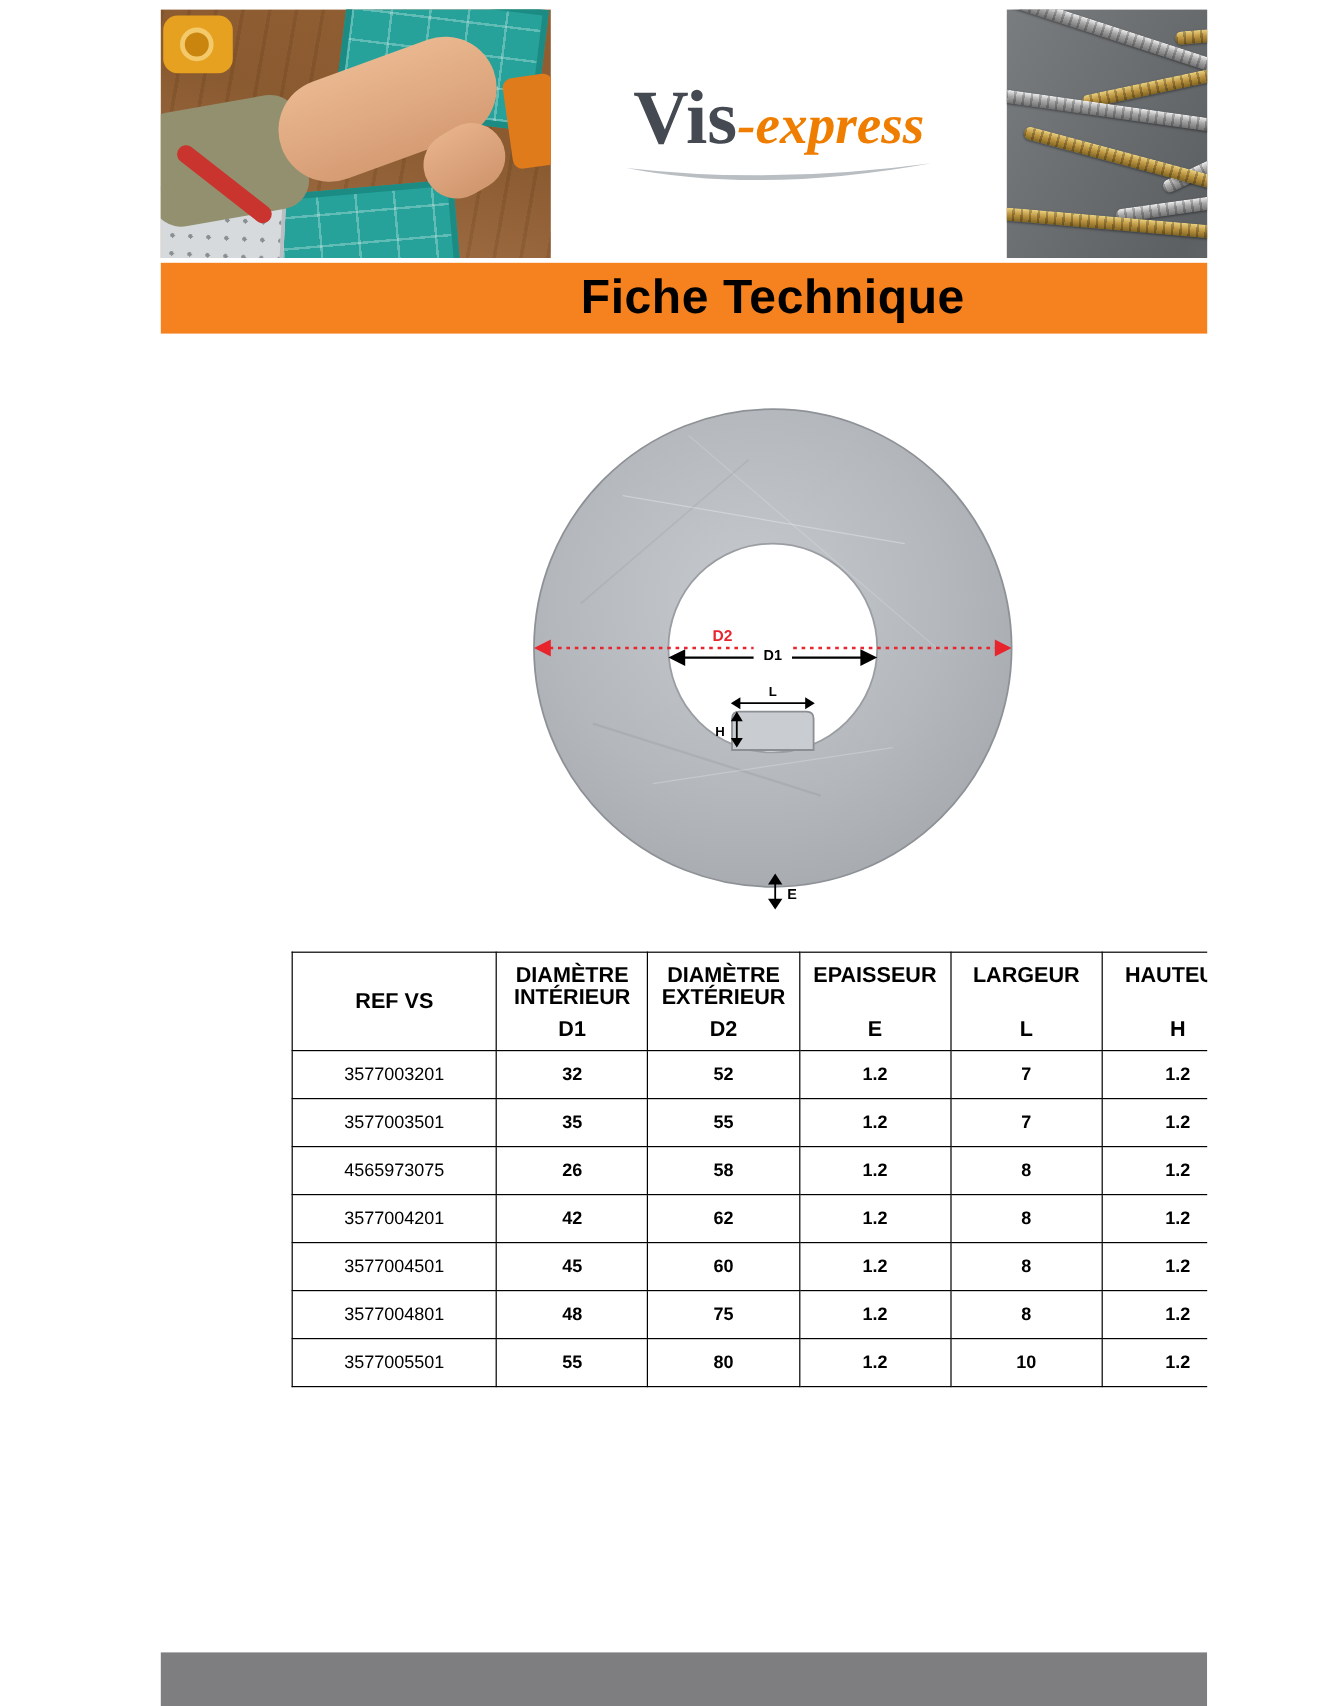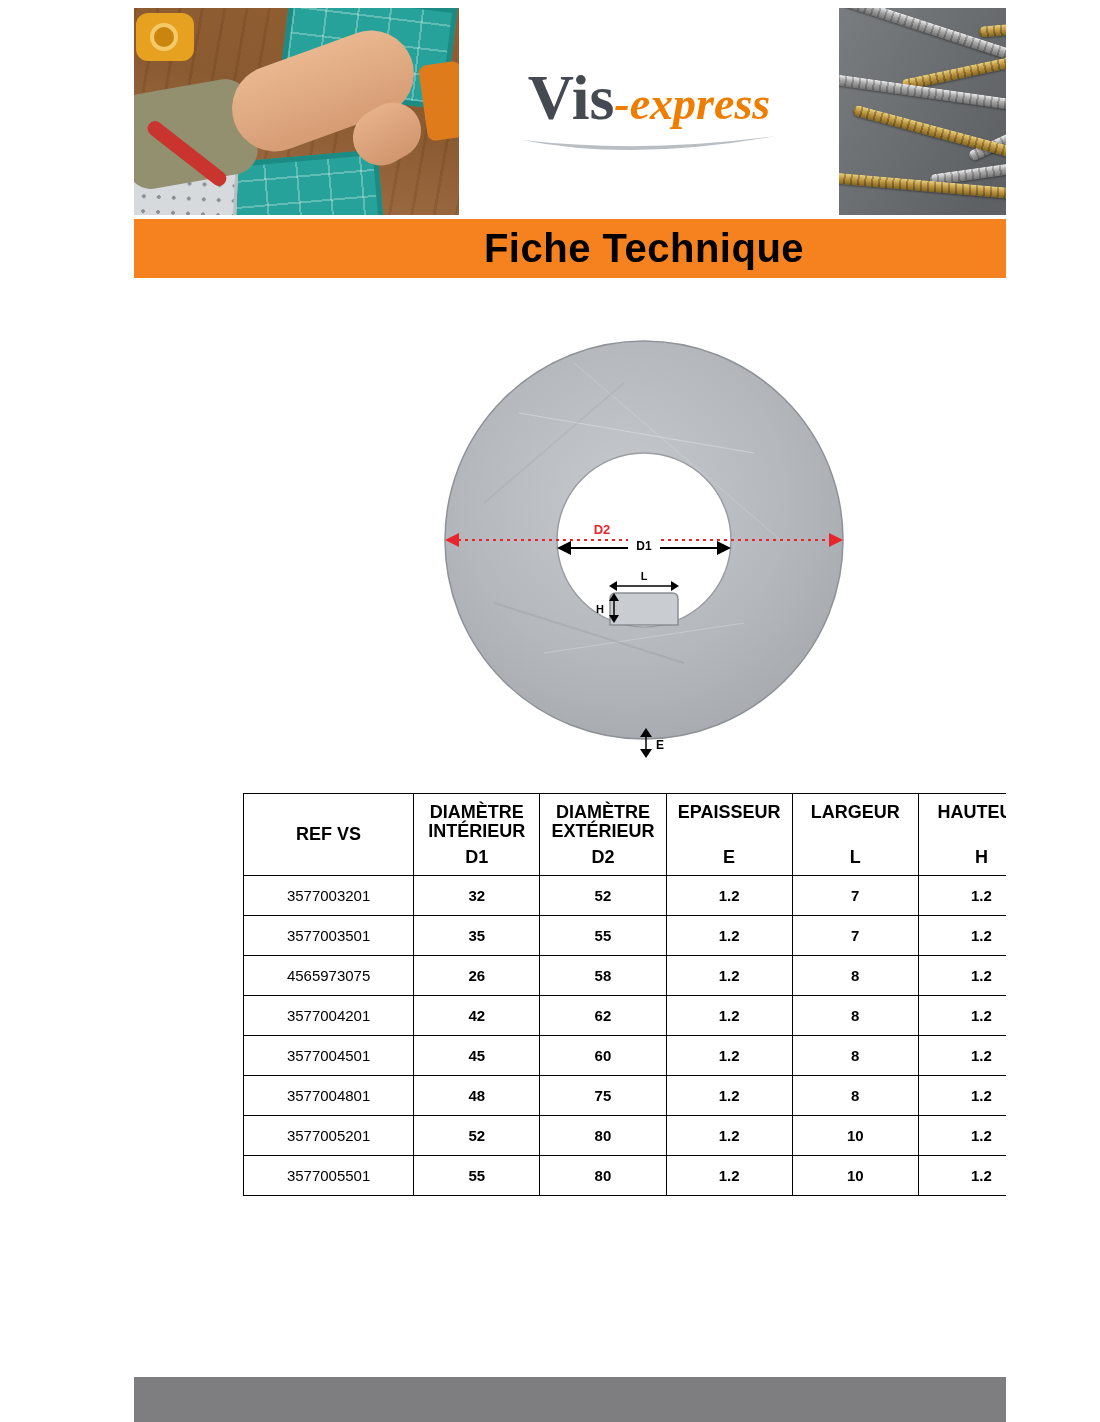--- a/index.html
+++ b/index.html
@@ -259,28 +259,20 @@
     <tr>
       <td class="ref-cell">3577004801</td>
       <td class="val-cell">48</td>
       <td class="val-cell">75</td>
       <td class="val-cell">1.2</td>
       <td class="val-cell">8</td>
       <td class="val-cell">1.2</td>
     </tr>
 
 
-    <tr>
-      <td class="ref-cell">3577005201</td>
-      <td class="val-cell">52</td>
-      <td class="val-cell">80</td>
-      <td class="val-cell">1.2</td>
-      <td class="val-cell">10</td>
-      <td class="val-cell">1.2</td>
-    </tr>
 
     <tr>
       <td class="ref-cell">3577005501</td>
       <td class="val-cell">55</td>
       <td class="val-cell">80</td>
       <td class="val-cell">1.2</td>
       <td class="val-cell">10</td>
       <td class="val-cell">1.2</td>
     </tr>
   </tbody>

